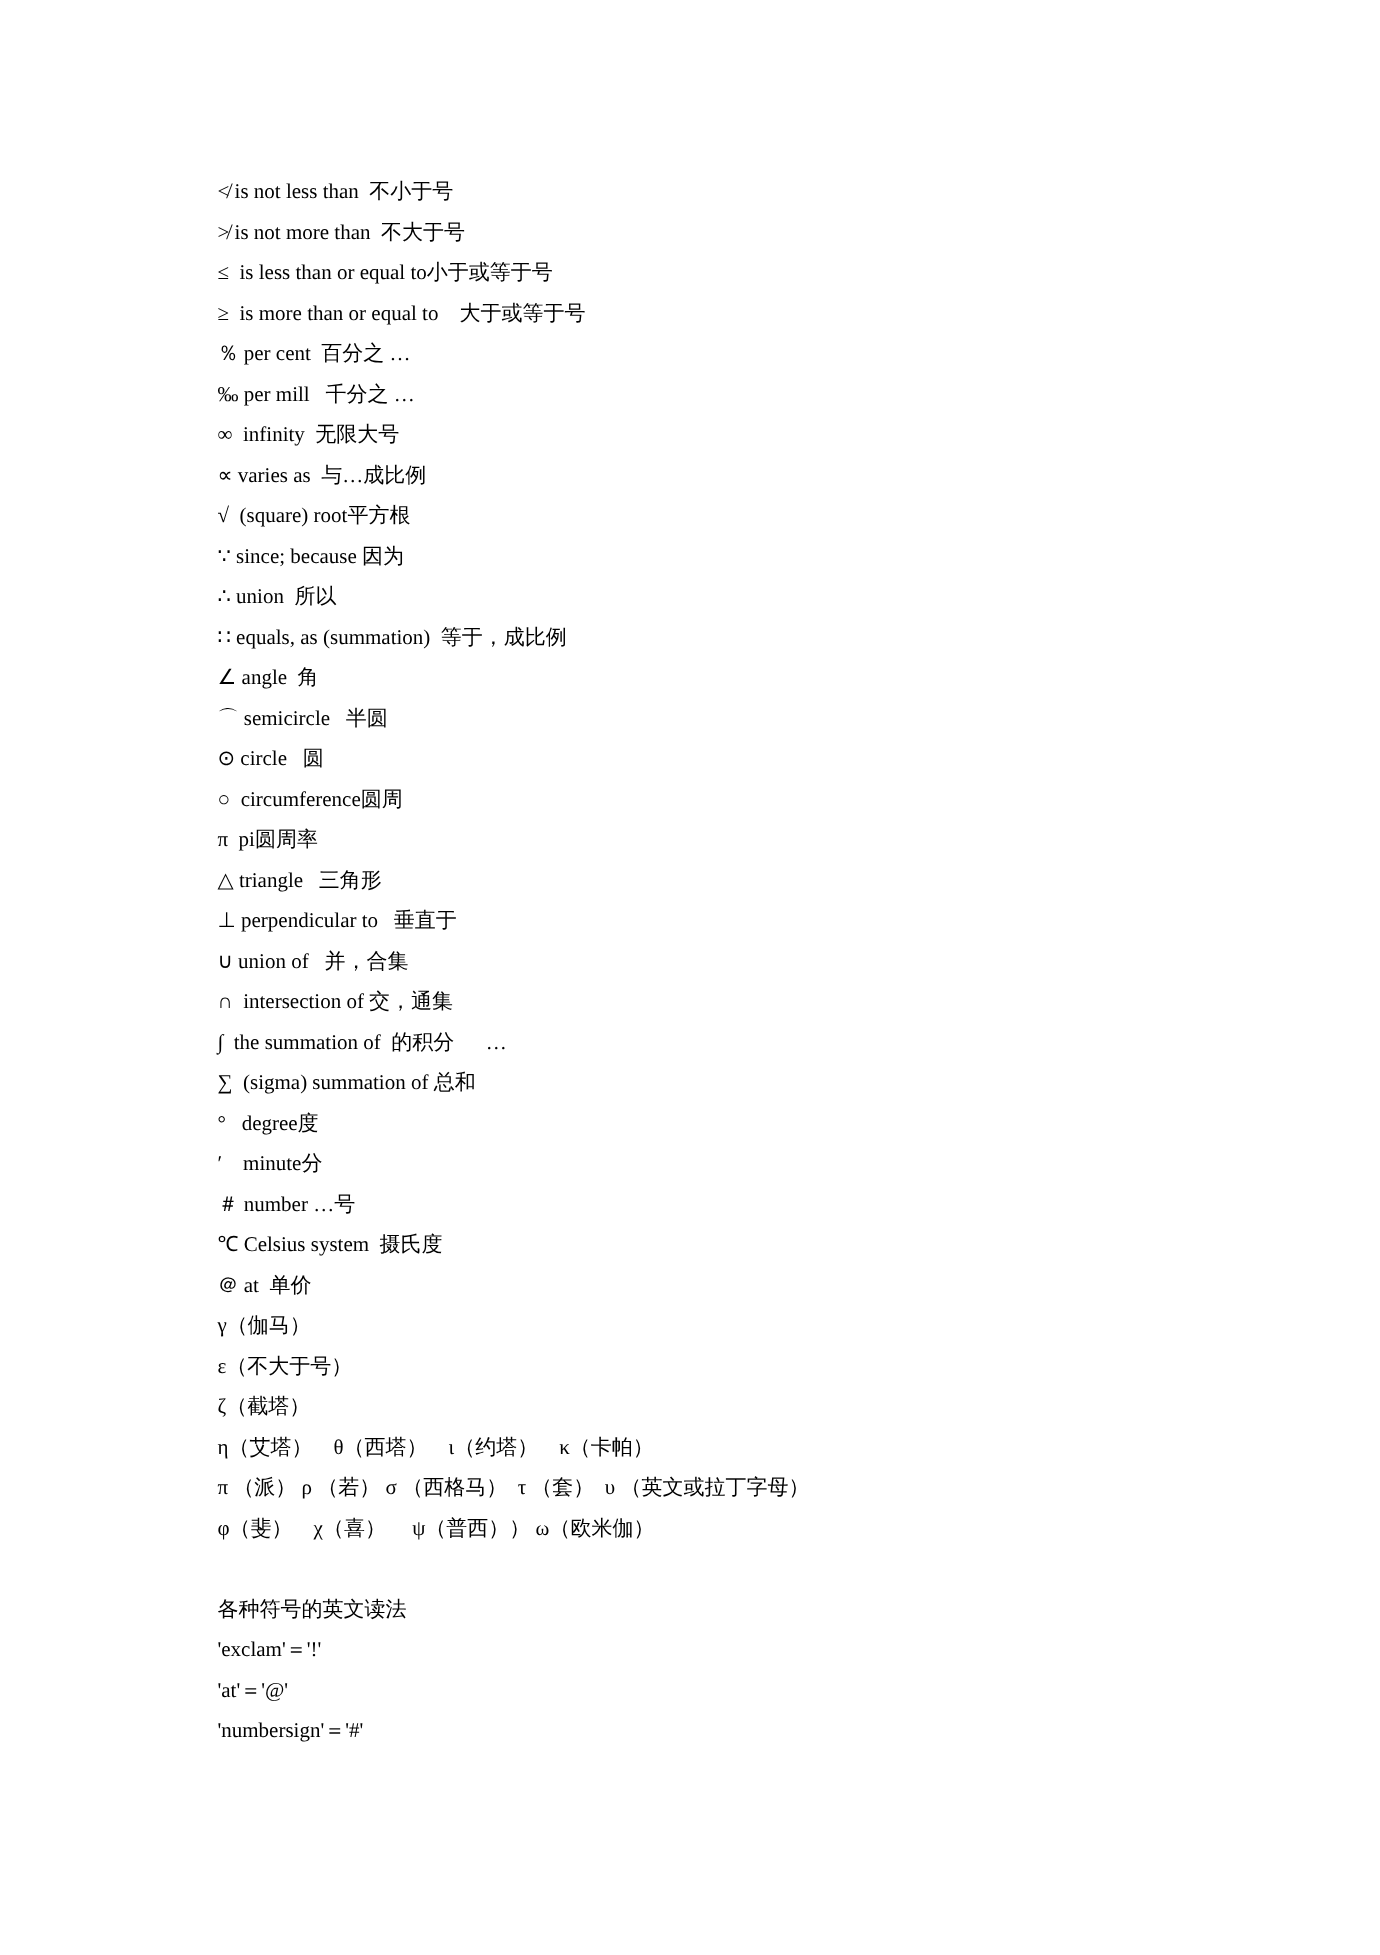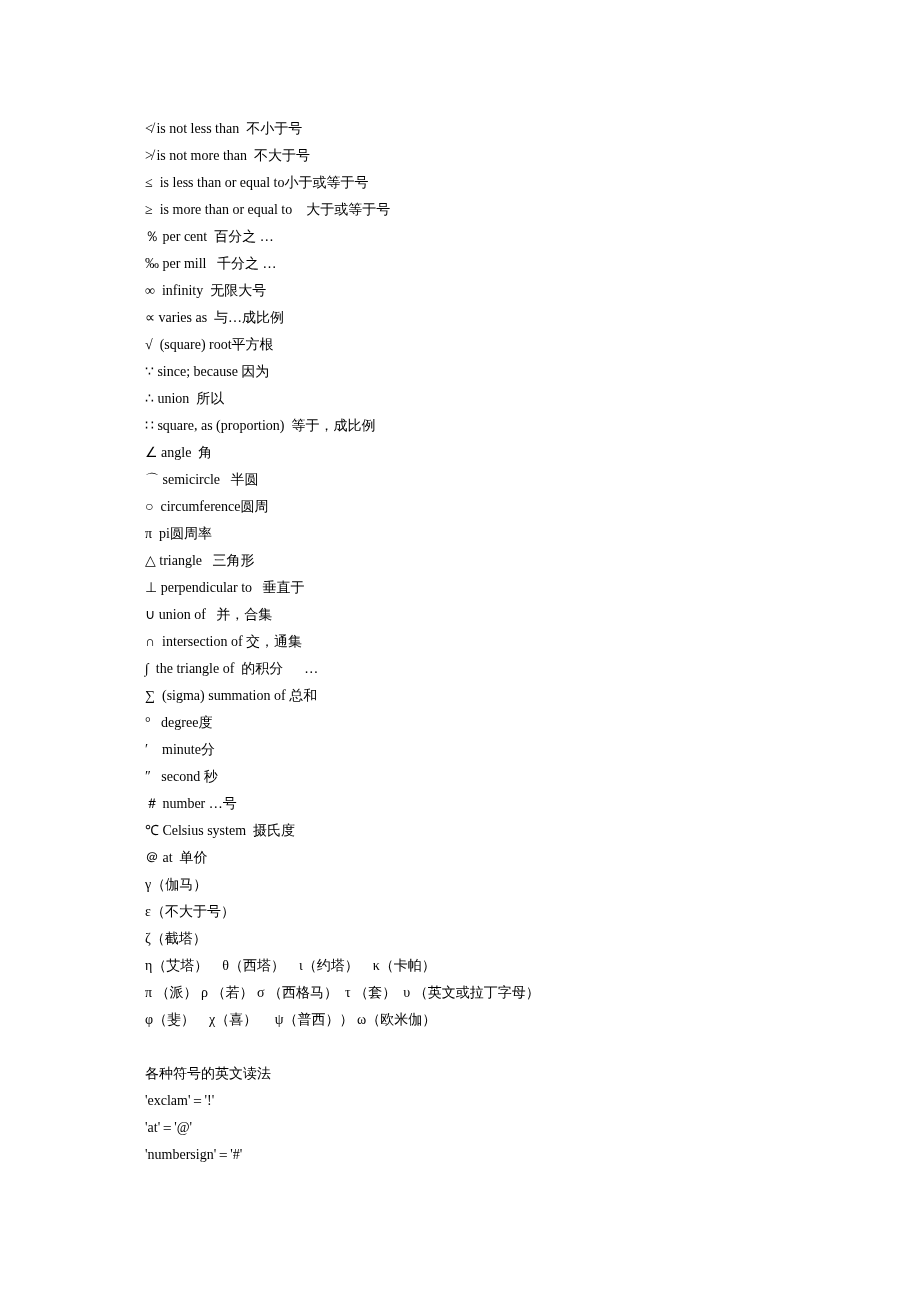--- a/index.html
+++ b/index.html
@@ -31,34 +31,34 @@
   <div class="line">≯ is not more than  不大于号</div>
   <div class="line">≤  is less than or equal to小于或等于号</div>
   <div class="line">≥  is more than or equal to    大于或等于号</div>
   <div class="line">％ per cent  百分之 …</div>
   <div class="line">‰ per mill   千分之 …</div>
   <div class="line">∞  infinity  无限大号</div>
   <div class="line">∝ varies as  与…成比例</div>
   <div class="line">√  (square) root平方根</div>
   <div class="line">∵ since; because 因为</div>
   <div class="line">∴ union  所以</div>
-  <div class="line">∷ square, as (proportion)  等于，成比例</div>
+  <div class="line">∷ equals, as (summation)  等于，成比例</div>
   <div class="line">∠ angle  角</div>
   <div class="line">⌒ semicircle   半圆</div>
+  <div class="line">⊙ circle   圆</div>
   <div class="line">○  circumference圆周</div>
   <div class="line">π  pi圆周率</div>
   <div class="line">△ triangle   三角形</div>
   <div class="line">⊥ perpendicular to   垂直于</div>
   <div class="line">∪ union of   并，合集</div>
   <div class="line">∩  intersection of 交，通集</div>
-  <div class="line">∫  the triangle of  的积分      …</div>
+  <div class="line">∫  the summation of  的积分      …</div>
   <div class="line">∑  (sigma) summation of 总和</div>
   <div class="line">°   degree度</div>
   <div class="line">′    minute分</div>
-  <div class="line">″   second 秒</div>
   <div class="line">＃ number …号</div>
   <div class="line">℃ Celsius system  摄氏度</div>
   <div class="line">＠ at  单价</div>
   <div class="line">γ（伽马）</div>
   <div class="line">ε（不大于号）</div>
   <div class="line">ζ（截塔）</div>
   <div class="line">η（艾塔）    θ（西塔）    ι（约塔）    κ（卡帕）</div>
   <div class="line">π （派） ρ （若） σ （西格马）  τ （套）  υ （英文或拉丁字母）</div>
   <div class="line">φ（斐）    χ（喜）     ψ（普西）） ω（欧米伽）</div>
 

